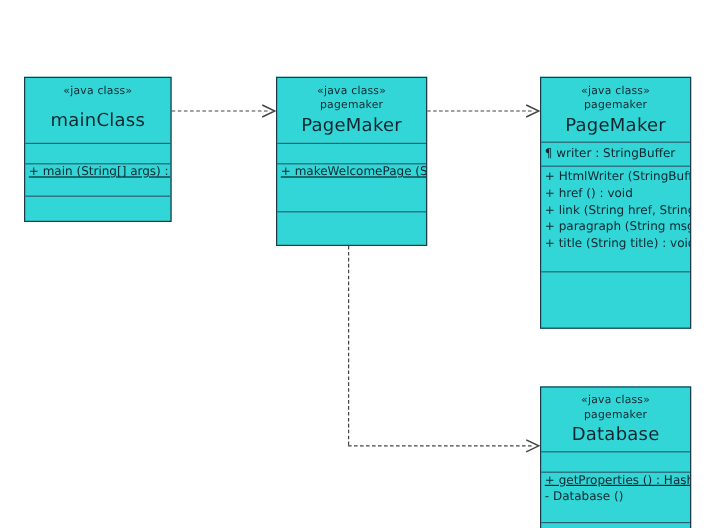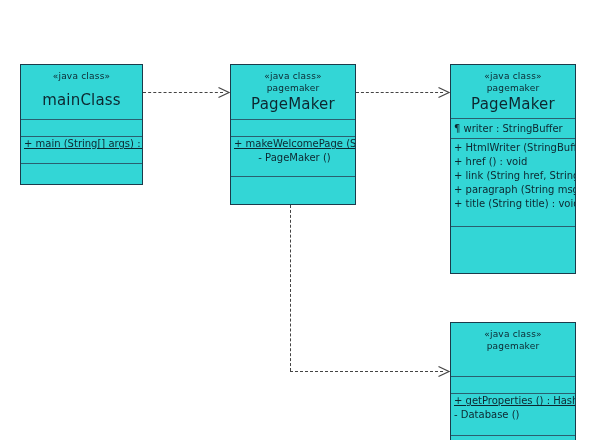--- a/index.html
+++ b/index.html
@@ -134,21 +134,20 @@
 
   <div class="uml-class" style="left:230px; top:20px; width:126px; height:141px;">
     <div class="compartment comp-header" style="height:54px;">
       <div class="stereotype">«java class»</div>
       <div class="packagename">pagemaker</div>
       <div class="classname">PageMaker</div>
     </div>
     <div class="compartment comp-border comp-empty" style="height:17px;"></div>
     <div class="compartment comp-border" style="height:40px;text-align:center;">
       <div class="member static">+ makeWelcomePage (S</div>
-      <div class="member">- PageMaker ()</div>
     </div>
     <div class="compartment comp-border comp-empty" style="height:28px;"></div>
   </div>
 
   <div class="uml-class" style="left:450px; top:20px; width:126px; height:210px;">
     <div class="compartment comp-header" style="height:53px;">
       <div class="stereotype">«java class»</div>
       <div class="packagename">pagemaker</div>
       <div class="classname">PageMaker</div>
     </div>
@@ -162,20 +161,21 @@
       <div class="member">+ paragraph (String msg)</div>
       <div class="member">+ title (String title) : void</div>
     </div>
     <div class="compartment comp-border comp-empty" style="height:24px;"></div>
   </div>
 
   <div class="uml-class" style="left:450px; top:278px; width:126px; height:143px;">
     <div class="compartment comp-header" style="height:53px;">
       <div class="stereotype">«java class»</div>
       <div class="packagename">pagemaker</div>
+      <div class="classname">Database</div>
     </div>
     <div class="compartment comp-border comp-empty" style="height:17px;"></div>
     <div class="compartment comp-border" style="height:42px;">
       <div class="member static">+ getProperties () : Hasht</div>
       <div class="member">- Database ()</div>
     </div>
     <div class="compartment comp-border comp-empty" style="height:28px;"></div>
   </div>
 
 </div>

